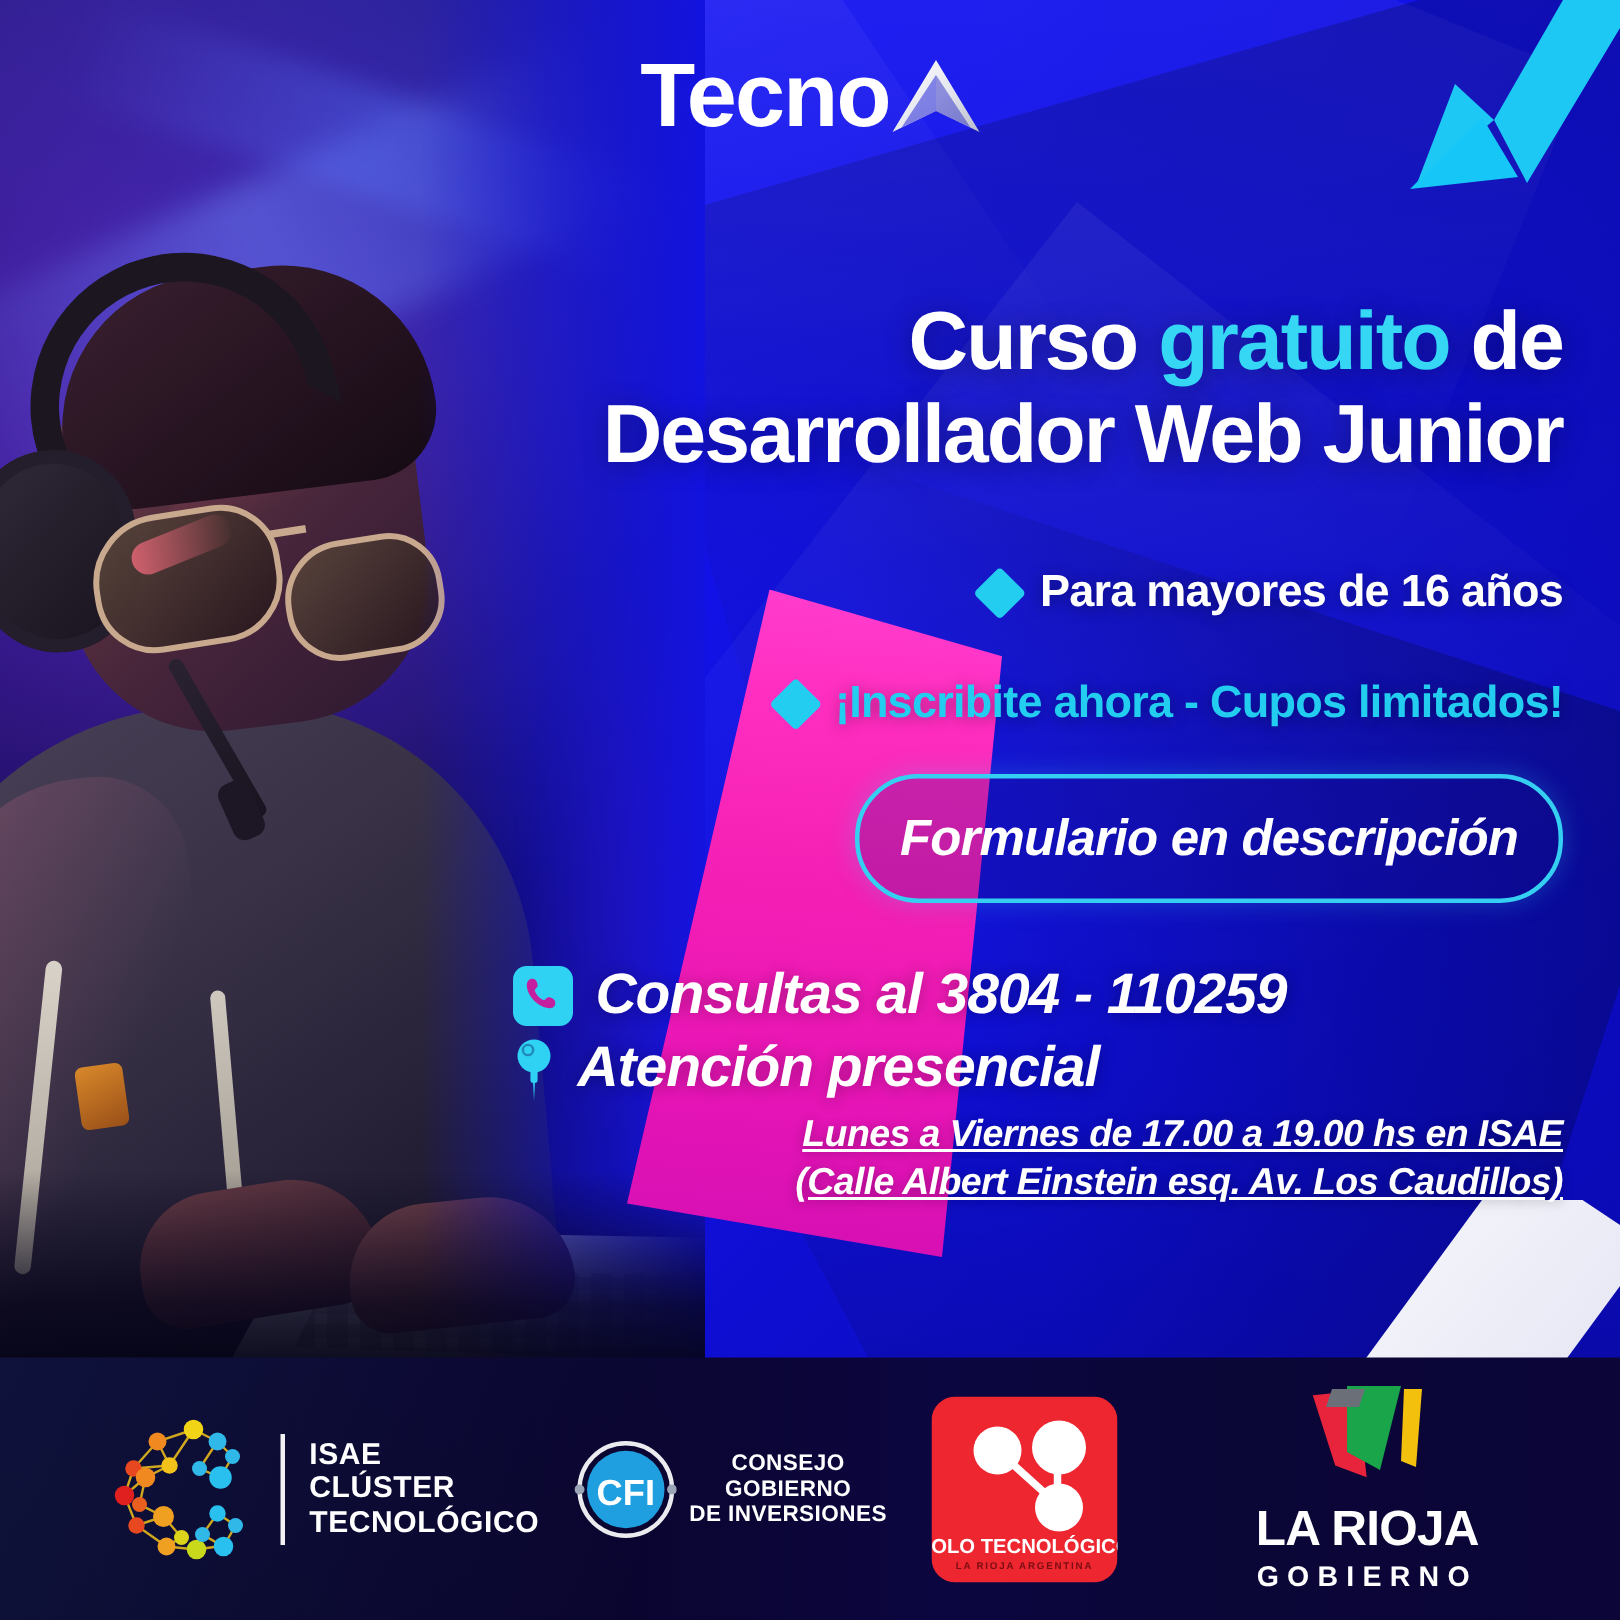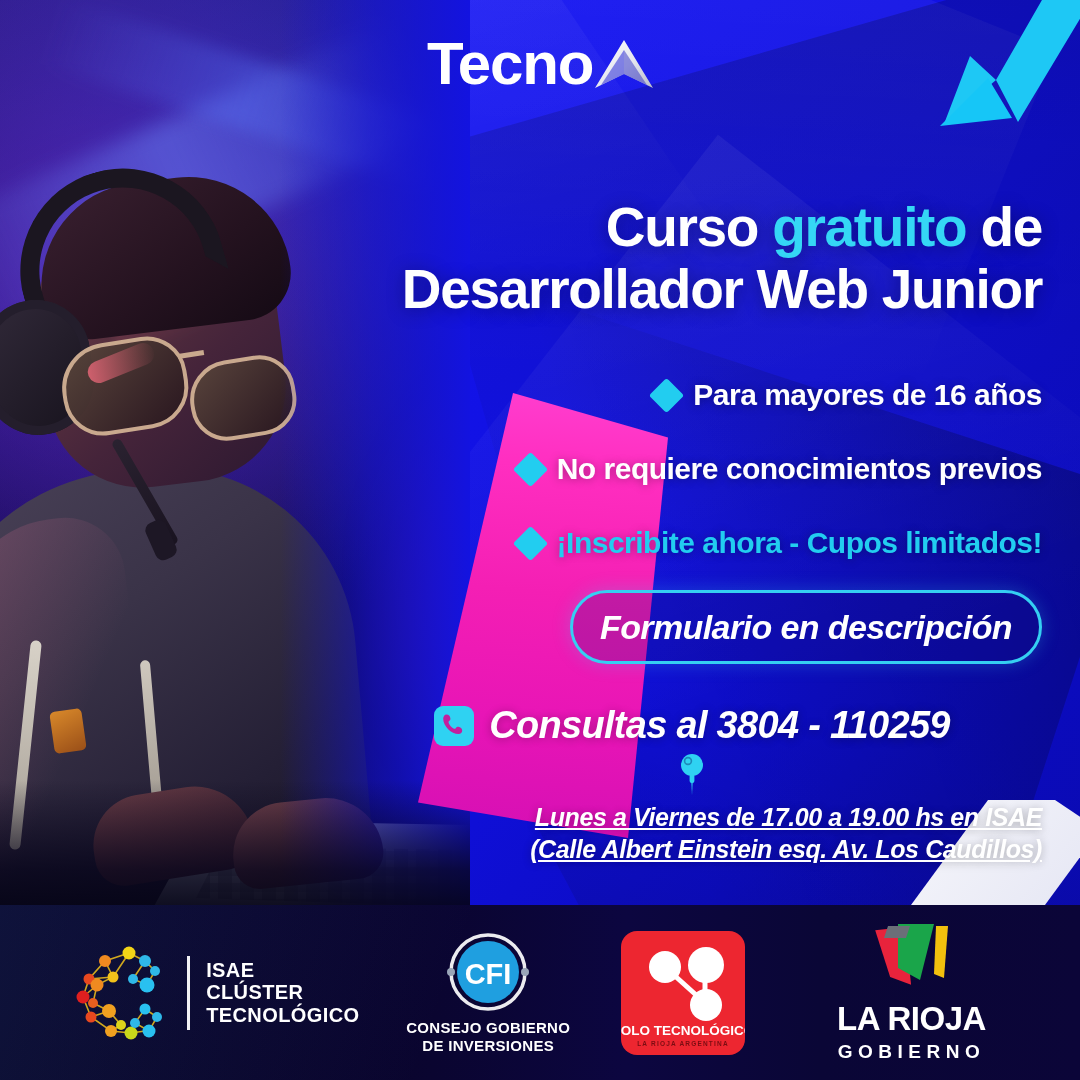--- a/index.html
+++ b/index.html
@@ -284,35 +284,35 @@
   .bullet-text {
     font-size:30px; font-weight:700; color:#ffffff;
     letter-spacing:-.5px; white-space:nowrap;
     text-shadow:0 1px 10px rgba(0,0,0,.35);
   }
   .bullet-text.accent { color:#22cdf0; }
   .bullet .diamond { order:-1; }
 
   .cta {
     margin-top:30px; margin-left:auto;
-    width:472px; height:74px;
+    width:472px; height:86px;
     border:3px solid #35cff2;
     border-radius:42px;
     display:flex; align-items:center; justify-content:center;
     background:rgba(20,10,110,.22);
     box-shadow:0 0 18px rgba(53,207,242,.25);
   }
   .cta-label {
     font-size:34px; font-weight:700; font-style:italic;
     color:#ffffff; letter-spacing:-.6px; white-space:nowrap;
   }
 
   .contact { margin-top:40px; }
   .contact-row {
-    display:flex; align-items:center; justify-content:center;
+    display:flex; align-items:center; justify-content:flex-start;
     gap:15px; margin-bottom:6px;
   }
   .phone-icon { width:40px; height:40px; flex:0 0 auto; }
   .pin-icon { width:28px; height:42px; flex:0 0 auto; }
   .contact-main {
     font-size:38px; font-weight:700; font-style:italic;
     color:#ffffff; letter-spacing:-.7px; white-space:nowrap;
     text-shadow:0 1px 10px rgba(0,0,0,.3);
   }
   .contact-sub {
@@ -337,21 +337,21 @@
     background:linear-gradient(110deg, rgba(60,90,220,.18), rgba(0,0,0,0) 70%);
   }
   .logos {
     position:absolute; inset:0;
     display:flex; align-items:center;
     padding:0 44px;
     gap:0;
   }
   .logo-slot { display:flex; align-items:center;justify-content:center; }
   .slot-isae { gap:16px; width:340px; }
-  .slot-cfi  { width:212px; flex-direction:column; gap:6px; align-items:center; }
+  .slot-cfi  { width:212px; flex-direction:row; gap:6px; align-items:center; }
   .slot-polo { width:180px; justify-content:center; }
   .slot-rioja{ width:250px; flex-direction:column; gap:4px; align-items:center; margin-left:14px; }
 
   .isae-mark { width:104px; height:104px; flex:0 0 auto; }
   .isae-divider { width:3px; height:74px; background:#ffffff; opacity:.95; }
   .isae-text {
     color:#ffffff; font-weight:700; font-size:20px;
     line-height:1.12; letter-spacing:.4px; text-align:left;
   }
   .cfi-mark { width:82px; height:82px; }
@@ -458,24 +458,20 @@
       <span class="hl-line2">Desarrollador Web Junior</span>
     </h1>
 
     <div class="bullets">
       <div class="bullet">
         <span class="diamond"></span>
         <span class="bullet-text">Para mayores de 16 años</span>
       </div>
       <div class="bullet">
         <span class="diamond"></span>
-        <span class="bullet-text">No requiere conocimientos previos</span>
-      </div>
-      <div class="bullet">
-        <span class="diamond"></span>
         <span class="bullet-text accent">¡Inscribite ahora - Cupos limitados!</span>
       </div>
     </div>
 
     <div class="cta">
       <span class="cta-label">Formulario en descripción</span>
     </div>
 
     <div class="contact">
       <div class="contact-row">
@@ -485,20 +481,21 @@
         </svg>
         <span class="contact-main">Consultas al 3804 - 110259</span>
       </div>
       <div class="contact-row">
         <svg class="pin-icon" viewBox="0 0 28 42">
           <circle cx="14" cy="12" r="11" fill="#2fd2f2"></circle>
           <circle cx="10" cy="8" r="3.4" fill="none" stroke="#0d3f80" stroke-width="1.6" opacity=".5"></circle>
           <path d="M13 22 L14 42 L15 22 Z" fill="#2fd2f2"></path>
           <rect x="11.6" y="21" width="4.8" height="9" rx="2" fill="#2fd2f2"></rect>
         </svg>
+        <span class="contact-main">Atención presencial</span>
       </div>
       <div class="contact-sub">Lunes a Viernes de 17.00 a 19.00 hs en ISAE</div>
       <div class="contact-sub">(Calle Albert Einstein esq. Av. Los Caudillos)</div>
     </div>
   </div>
 
   <div class="footer">
     <div class="footer-bg"></div>
     <div class="footer-sheen"></div>
 

